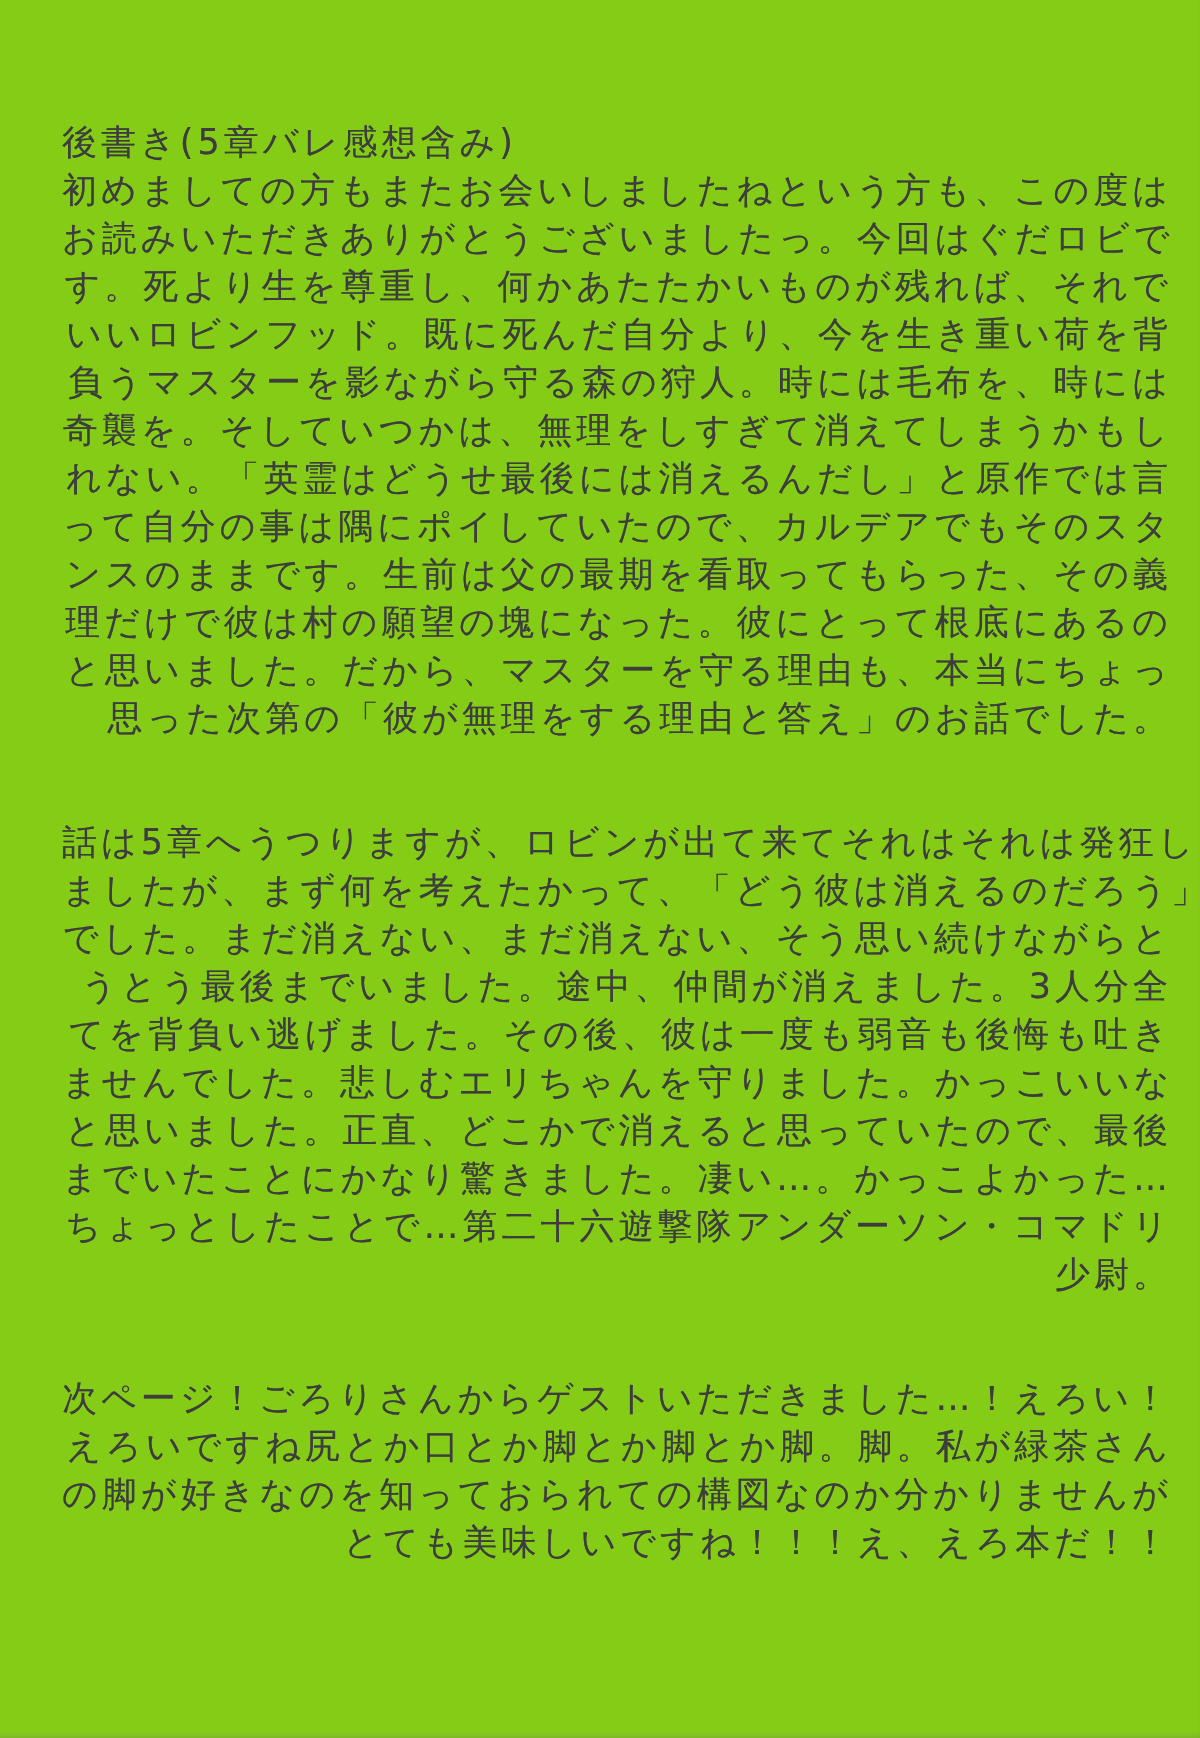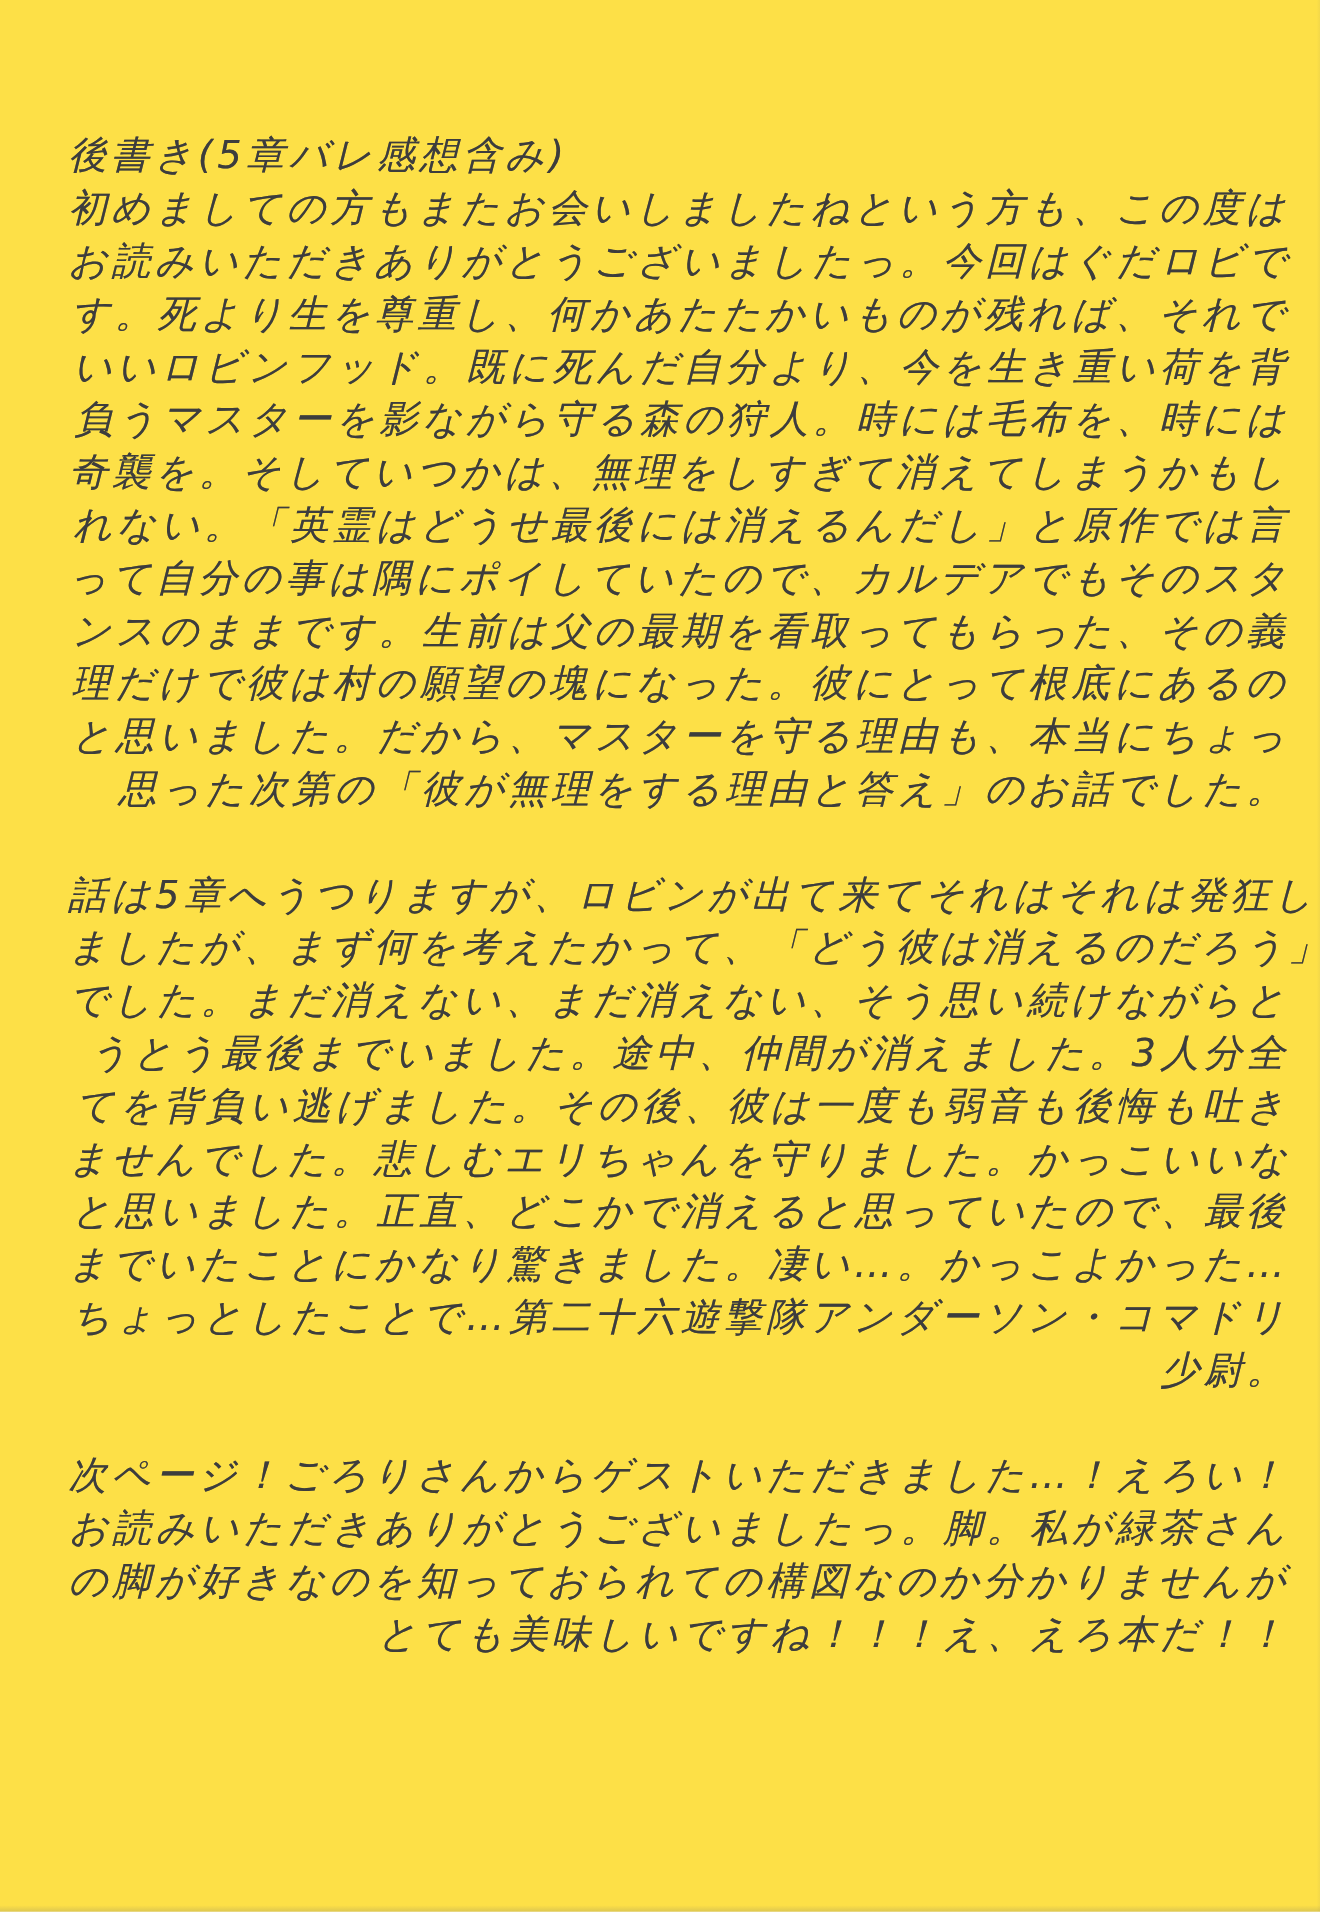--- a/index.html
+++ b/index.html
@@ -41,36 +41,36 @@
     line-height: 48px;
     letter-spacing: 4px;
   }
   .title-line {
     white-space: nowrap;
   }
   .paragraph {
     margin: 0;
   }
   .paragraph + .paragraph {
-    margin-top: 48px;
+    margin-top: 76px;
   }
   .line {
     white-space: nowrap;
     height: 48px;
     text-align: right;
   }
   
   .content .line, .content .title-line {
     text-shadow: 0 0 0.4px rgba(60,60,60,0.55);
   }
 </style>
 </head>
 <body>
 
-<div class="page" style="background: #fde047; font-style: italic;">
+<div class="page" style="background: #84cc16;">
   <div class="content" style="color: rgb(61, 61, 61);">
     <div class="title-line">後書き(5章バレ感想含み)</div>
     <div id="paragraphs-container">
         <div class="paragraph">
           <div class="line">初めましての方もまたお会いしましたねという方も、この度は</div>
           <div class="line">お読みいただきありがとうございましたっ。今回はぐだロビで</div>
           <div class="line">す。死より生を尊重し、何かあたたかいものが残れば、それで</div>
           <div class="line">いいロビンフッド。既に死んだ自分より、今を生き重い荷を背</div>
           <div class="line">負うマスターを影ながら守る森の狩人。時には毛布を、時には</div>
           <div class="line">奇襲を。そしていつかは、無理をしすぎて消えてしまうかもし</div>
@@ -88,21 +88,21 @@
           <div class="line">うとう最後までいました。途中、仲間が消えました。3人分全</div>
           <div class="line">てを背負い逃げました。その後、彼は一度も弱音も後悔も吐き</div>
           <div class="line">ませんでした。悲しむエリちゃんを守りました。かっこいいな</div>
           <div class="line">と思いました。正直、どこかで消えると思っていたので、最後</div>
           <div class="line">までいたことにかなり驚きました。凄い…。かっこよかった…</div>
           <div class="line">ちょっとしたことで…第二十六遊撃隊アンダーソン・コマドリ</div>
           <div class="line">少尉。</div>
         </div>
         <div class="paragraph">
           <div class="line">次ページ！ごろりさんからゲストいただきました…！えろい！</div>
-          <div class="line">お読みいただきありがとうございましたっ。脚。私が緑茶さん</div>
+          <div class="line">えろいですね尻とか口とか脚とか脚とか脚。脚。私が緑茶さん</div>
           <div class="line">の脚が好きなのを知っておられての構図なのか分かりませんが</div>
           <div class="line">とても美味しいですね！！！え、えろ本だ！！</div>
         </div>
       </div>
   </div>
   <div class="scan-edge-right"></div>
   <div class="scan-edge-bottom"></div>
 </div>
 
 </body></html>

